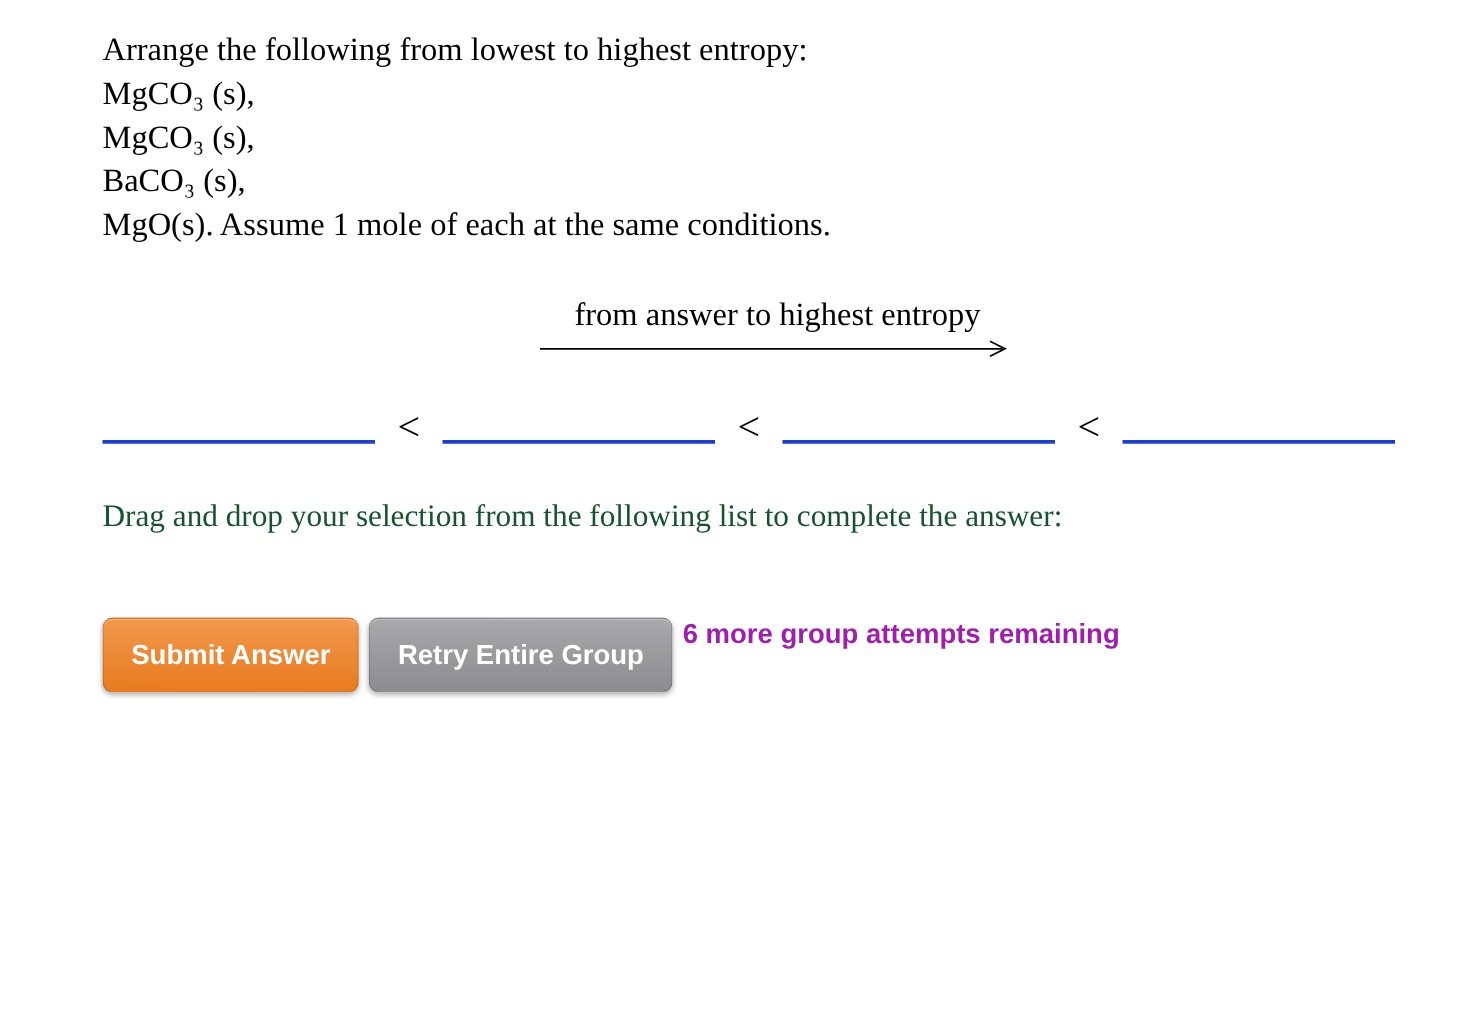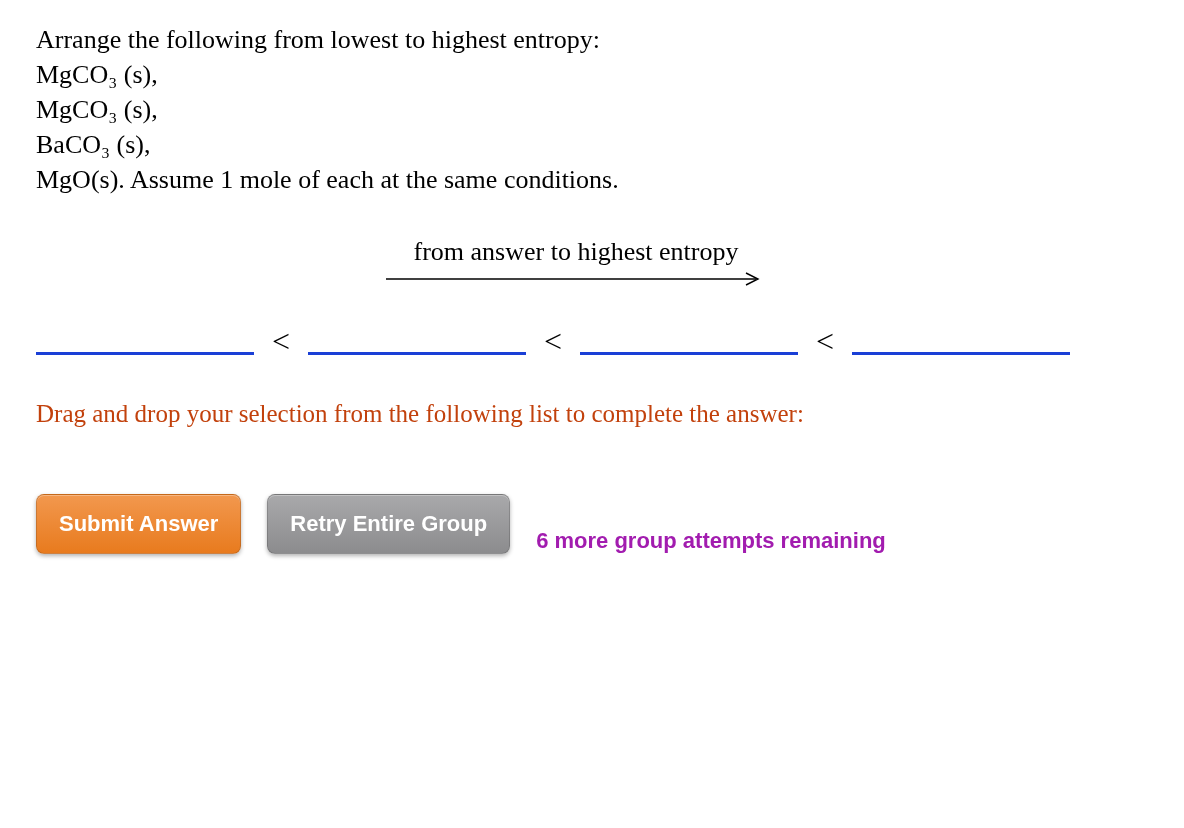--- a/index.html
+++ b/index.html
@@ -1,28 +1,28 @@
 <!DOCTYPE html>
 <html><head>
 <meta charset="utf-8">
 <style>
   html,body{margin:0;padding:0;font-family:Georgia,'Times New Roman',serif;background:#fff;color:#000;}
-  .page{width:1184px;height:828px;box-sizing:border-box;padding:22px 0 0 36px;position:relative;}
+  .page{width:1184px;height:828px;box-sizing:border-box;padding:22px 0 0 82px;position:relative;}
   .question{font-size:26px;line-height:1.35;font-family:'Times New Roman',serif;}
   .question p{margin:0;}
   .arrow-block{margin:40px 0 0 0;text-align:center;width:1080px;}
   .arrow-label{font-size:26px;font-family:'Times New Roman',serif;display:inline-block;}
   .arrow-svg{display:block;margin:2px auto 0;}
   .slots{margin:32px 0 0 0;display:flex;align-items:center;gap:0;}
   .slot{display:inline-block;border-bottom:3px solid #1a3fd6;height:28px;width:218px;}
   .lt{font-size:32px;font-family:'Times New Roman',serif;margin:0 18px 0 18px;position:relative;top:2px;}
-  .instruction{color:#c2410c;font-size:25px;margin:42px 0 13px 0;font-family:'Times New Roman',serif;}
+  .instruction{color:#14532d;font-size:25px;margin:42px 0 13px 0;font-family:'Times New Roman',serif;}
   .options-box{border:2px solid #0000cc;border-right:none;margin:12px 0 0 0;padding:18px 12px 18px 12px;display:flex;gap:26px;width:1130px;box-sizing:border-box;}
   .option{background:#eceeee;padding:6px 16px 8px 16px;font-size:26px;font-family:'Times New Roman',serif;cursor:grab;}
-  .buttons{margin:66px 0 0 0;display:flex;align-items:flex-end;gap:26px;}
+  .buttons{margin:66px 0 0 0;display:flex;align-items:flex-start;gap:8px;}
   .btn{font-family:Arial,Helvetica,sans-serif;font-weight:bold;font-size:22px;color:#fff;border-radius:8px;padding:16px 22px;border:1px solid rgba(0,0,0,.15);box-shadow:0 2px 4px rgba(0,0,0,.3),inset 0 1px 0 rgba(255,255,255,.3);cursor:pointer;}
   .btn-submit{background:linear-gradient(#f2984e,#e87b1e);}
   .btn-retry{background:linear-gradient(#a9a9ab,#8c8c8e);}
   .attempts{font-family:Arial,Helvetica,sans-serif;font-weight:bold;font-size:22px;color:#a21caf;}
 </style>
 </head>
 <body>
 
 <div class="page">
 

